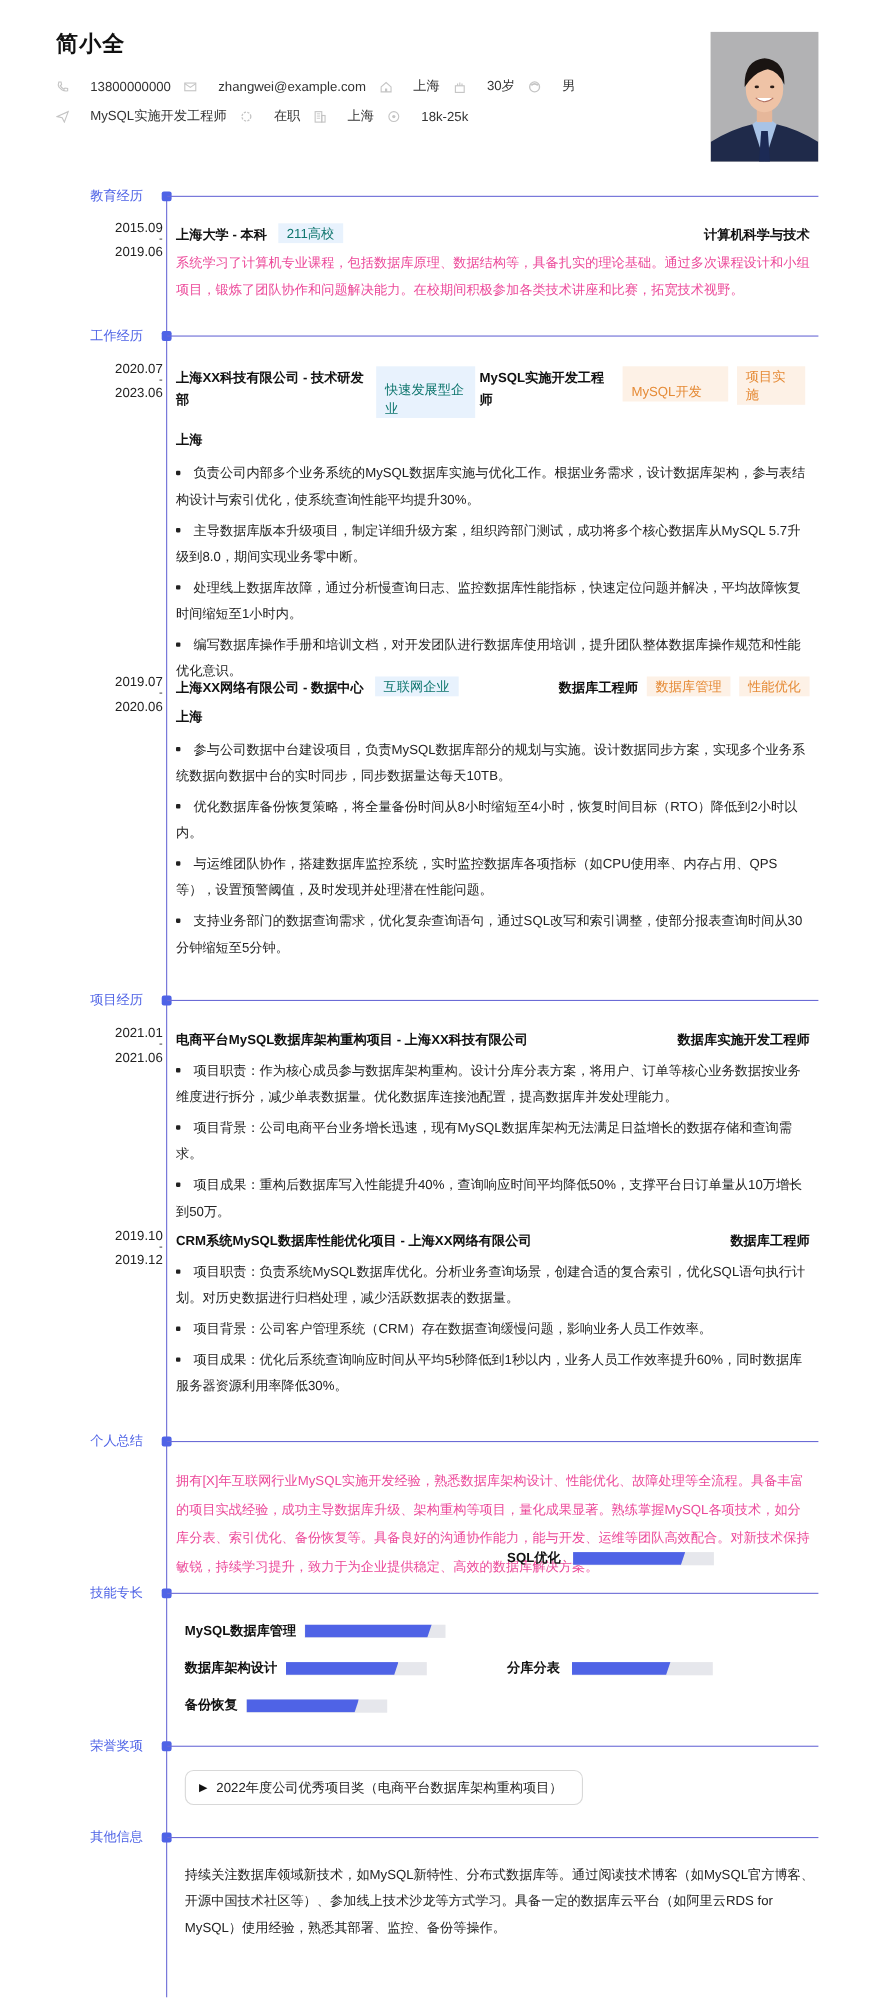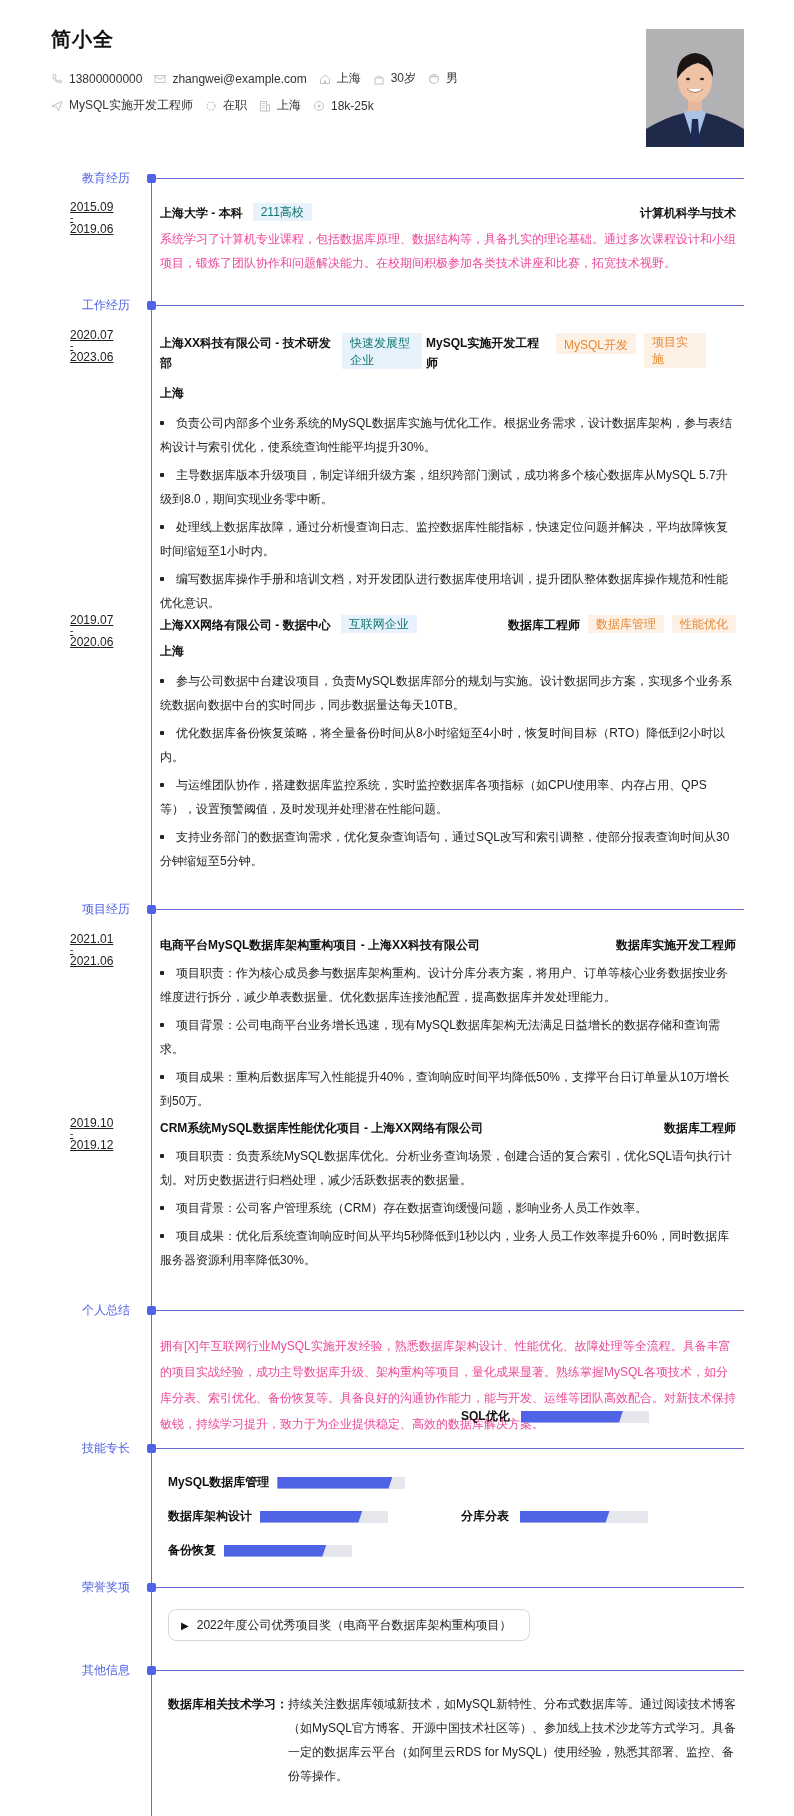--- a/index.html
+++ b/index.html
@@ -7,33 +7,33 @@
   body {
     width: 794px; height: 1816px; overflow: hidden; position: relative;
     font-family: "Liberation Sans", "DejaVu Sans", sans-serif;
     color: #1f1f1f; font-size: 12px;
   }
   
   .name { position: absolute; left: 51px; top: 26px; font-size: 20px; font-weight: bold; color: #111; letter-spacing: 1px; }
   .info-row { position: absolute; left: 51px; display: flex; align-items: center; font-size: 12px; color: #333; white-space: nowrap; }
   .info-row.r1 { top: 70px; }
   .info-row.r2 { top: 97px; }
-  .info-item { display: flex; align-items: center; margin-right: 12px; }
+  .info-item { display: flex; align-items: center; margin-right: 12px; gap: 13px; }
   .info-icon { width: 12px; height: 12px; margin-right: 6px; display: inline-flex; align-items: center; justify-content: center; color: #c4c4c4; }
   .info-icon svg { width: 12px; height: 12px; }
   .photo { position: absolute; left: 646px; top: 29px; width: 98px; height: 118px; overflow: hidden; background: #b4b4b6; }
 
   
   .tl-line { position: absolute; left: 151px; top: 178px; width: 1px; height: 1638px; background: #6b6bd6; }
   .sec-head { position: absolute; left: 0; width: 794px; height: 16px; }
   .sec-title { position: absolute; left: 82px; top: 0; font-size: 12px; color: #4f63e6; line-height: 16px; white-space: nowrap; }
   .sec-dot { position: absolute; left: 147px; top: 4px; width: 9px; height: 9px; border-radius: 2px; background: #4f63e6; }
   .sec-rule { position: absolute; left: 152px; top: 8px; width: 592px; height: 1px; background: #6b6bd6; }
 
-  .date { position: absolute; left: 70px; width: 78px; text-align: left; font-size: 12px; color: #222; line-height: 14px; text-decoration: underline; }
+  .date { position: absolute; left: 70px; width: 78px; text-align: right; font-size: 12px; color: #222; line-height: 14px; }
   .date .dash { display: block; font-size: 10px; line-height: 8px; color: #222; }
 
   .block { position: absolute; left: 160px; width: 576px; }
   .row-head { display: flex; align-items: flex-start; justify-content: space-between; font-size: 12px; font-weight: bold; color: #111; line-height: 20px; }
   .row-head .left { display: flex; align-items: flex-start; }
   .row-head .right { display: flex; align-items: flex-start; }
   .tag-blue { display: inline-block; background: #e8f2fd; color: #0f766e; font-weight: normal; font-size: 12px; padding: 0 8px; line-height: 18px; margin-left: 10px; }
   .tag-orange { display: inline-block; background: #fdf1e6; color: #e58a35; font-weight: normal; font-size: 12px; padding: 0 8px; line-height: 18px; margin-left: 8px; }
   .para { font-size: 12px; line-height: 24px; color: #ec4899; }
   .loc { font-size: 12px; font-weight: bold; color: #111; line-height: 20px; }
@@ -190,23 +190,23 @@
 </div>
 
 <div class="date" style="top:328px">
   <span>2020.07</span>
   <span class="dash">-</span>
   <span>2023.06</span>
 </div>
 <div class="block" style="top:333px">
   <div class="row-head" style="justify-content:flex-start">
     <span style="width:172px">上海XX科技有限公司 - 技术研发部</span>
-    <span class="tag-blue" style="width:80px;line-height:17px;padding-top:2px">快速发展型企业</span>
+    <span class="tag-blue" style="width:90px;line-height:17px;padding-top:13px">快速发展型企业</span>
     <span style="width:118px;margin-left:4px">MySQL实施开发工程师</span>
-    <span class="tag-orange" style="width:80px;margin-left:12px;line-height:17px;padding-top:4px">MySQL开发</span>
+    <span class="tag-orange" style="width:96px;margin-left:12px;line-height:17px;padding-top:15px">MySQL开发</span>
     <span class="tag-orange" style="width:62px;line-height:17px;padding-top:1px">项目实施</span>
   </div>
   <div class="loc" style="margin-top:10px">上海</div>
   <ul class="bullets" style="margin-top:8px">
     <li>负责公司内部多个业务系统的MySQL数据库实施与优化工作。根据业务需求，设计数据库架构，参与表结构设计与索引优化，使系统查询性能平均提升30%。</li>
     <li>主导数据库版本升级项目，制定详细升级方案，组织跨部门测试，成功将多个核心数据库从MySQL 5.7升级到8.0，期间实现业务零中断。</li>
     <li>处理线上数据库故障，通过分析慢查询日志、监控数据库性能指标，快速定位问题并解决，平均故障恢复时间缩短至1小时内。</li>
     <li>编写数据库操作手册和培训文档，对开发团队进行数据库使用培训，提升团队整体数据库操作规范和性能优化意识。</li>
   </ul>
 </div>
@@ -329,15 +329,14 @@
   <span class="tri">▶</span>
   <span>2022年度公司优秀项目奖（电商平台数据库架构重构项目）</span>
 </div>
 
 <div class="sec-head" style="top:1662px">
   <span class="sec-title">其他信息</span>
   <span class="sec-dot"></span>
   <span class="sec-rule"></span>
 </div>
 <div class="other">
-  <span class="lbl">数据库相关技术学习：</span>
   <span class="txt">持续关注数据库领域新技术，如MySQL新特性、分布式数据库等。通过阅读技术博客（如MySQL官方博客、开源中国技术社区等）、参加线上技术沙龙等方式学习。具备一定的数据库云平台（如阿里云RDS for MySQL）使用经验，熟悉其部署、监控、备份等操作。</span>
 </div>
 
 </body></html>

